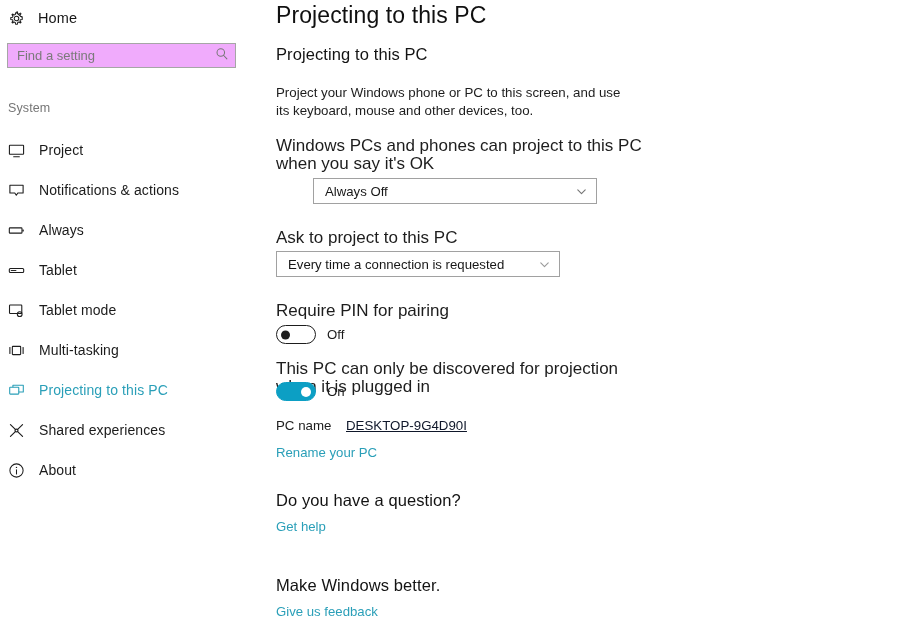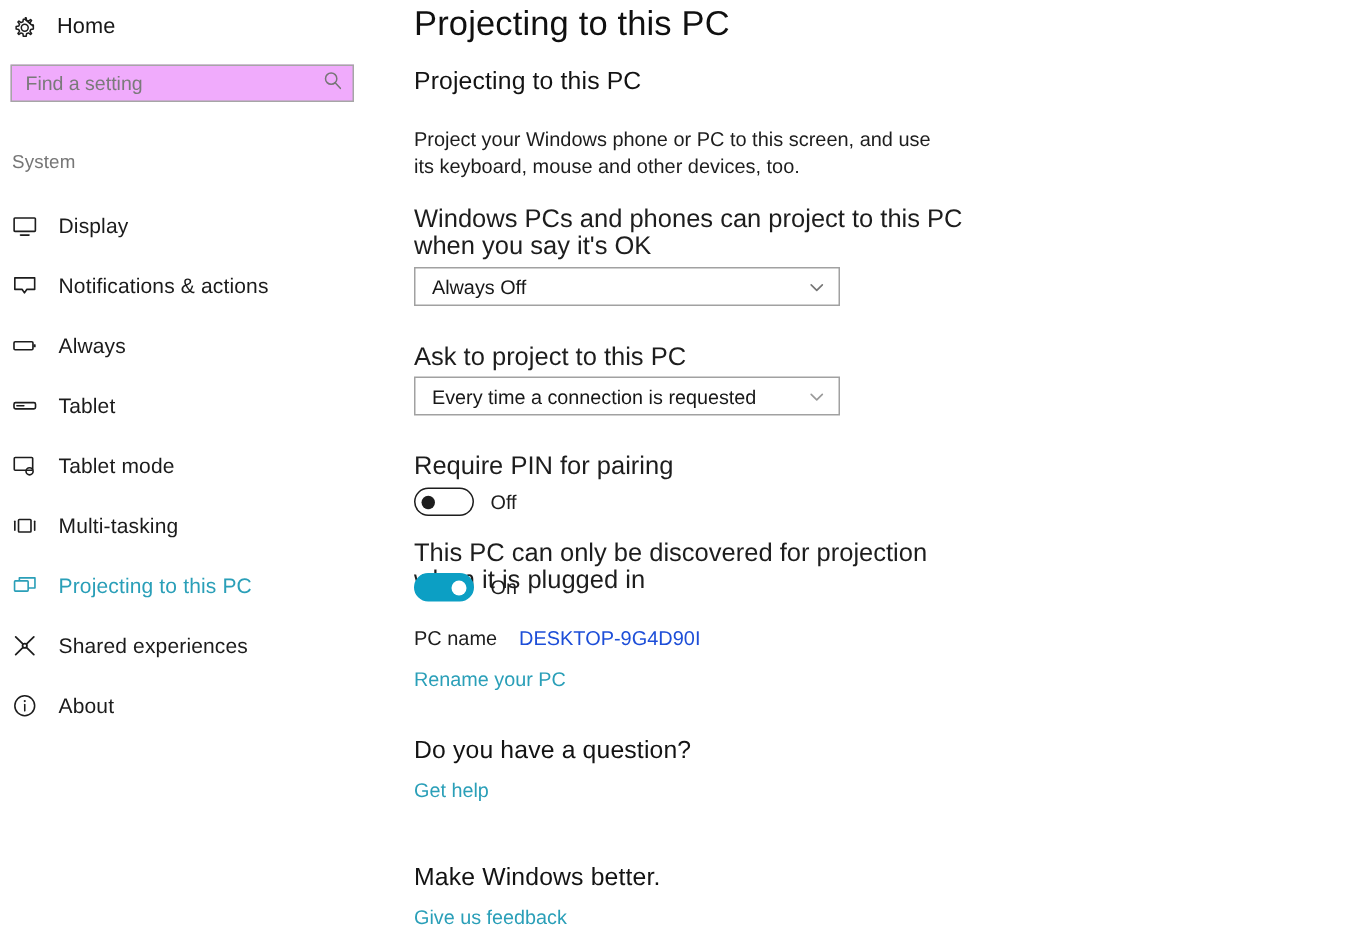--- a/index.html
+++ b/index.html
@@ -162,21 +162,21 @@
     border: 1px solid #a1a1a1;
     background: #ffffff;
     display: flex;
     align-items: center;
     justify-content: space-between;
     padding: 0 8px 0 11px;
     cursor: pointer;
     font-size: 13.2px;
     color: #171717;
   }
-  #combo-projectperm { top: 178px; }
+  #combo-projectperm { top: 178px; margin-left: 37px; }
   #combo-askproject  { top: 251px; }
   .combo .chev { display: flex; align-items: center; }
 
   .toggle-row {
     position: absolute;
     left: 14px;
     display: flex;
     align-items: center;
     gap: 11px;
   }
@@ -222,21 +222,21 @@
   .pcname-row {
     position: absolute;
     left: 14px; top: 418px;
     display: flex;
     align-items: baseline;
     gap: 0;
     font-size: 13.3px;
     color: #1d1d1d;
   }
   .pcname-key { width: 70px; }
-  .pcname-val { color: #1d4ed8; }
+  .pcname-val { color: #0f172a; text-decoration: underline; }
 
   .link {
     position: absolute;
     left: 14px;
     font-size: 13.2px;
     color: #2a9fb8;
     text-decoration: none;
     cursor: pointer;
   }
   #link-rename   { top: 445px; }
@@ -290,21 +290,21 @@
 
     <ul class="nav-list">
 
       <li class="nav-item">
         <span class="nav-icon">
           <svg width="17" height="17" viewBox="0 0 18 18" fill="none" stroke="#1d1d1d" stroke-width="1.15">
             <rect x="1.5" y="3.5" width="15" height="9.5" rx="0.6"></rect>
             <line x1="6" y1="15.6" x2="12" y2="15.6" stroke-linecap="round"></line>
           </svg>
         </span>
-        <span class="nav-text">Display</span>
+        <span class="nav-text">Project</span>
       </li>
 
       <li class="nav-item">
         <span class="nav-icon">
           <svg width="17" height="17" viewBox="0 0 18 18" fill="none" stroke="#1d1d1d" stroke-width="1.15">
             <path d="M2 3.4 h14 v8.2 h-5.6 l-1.6 2.4 l-1.6 -2.4 H2 Z" stroke-linejoin="round"></path>
           </svg>
         </span>
         <span class="nav-text">Notifications &amp; actions</span>
       </li>

